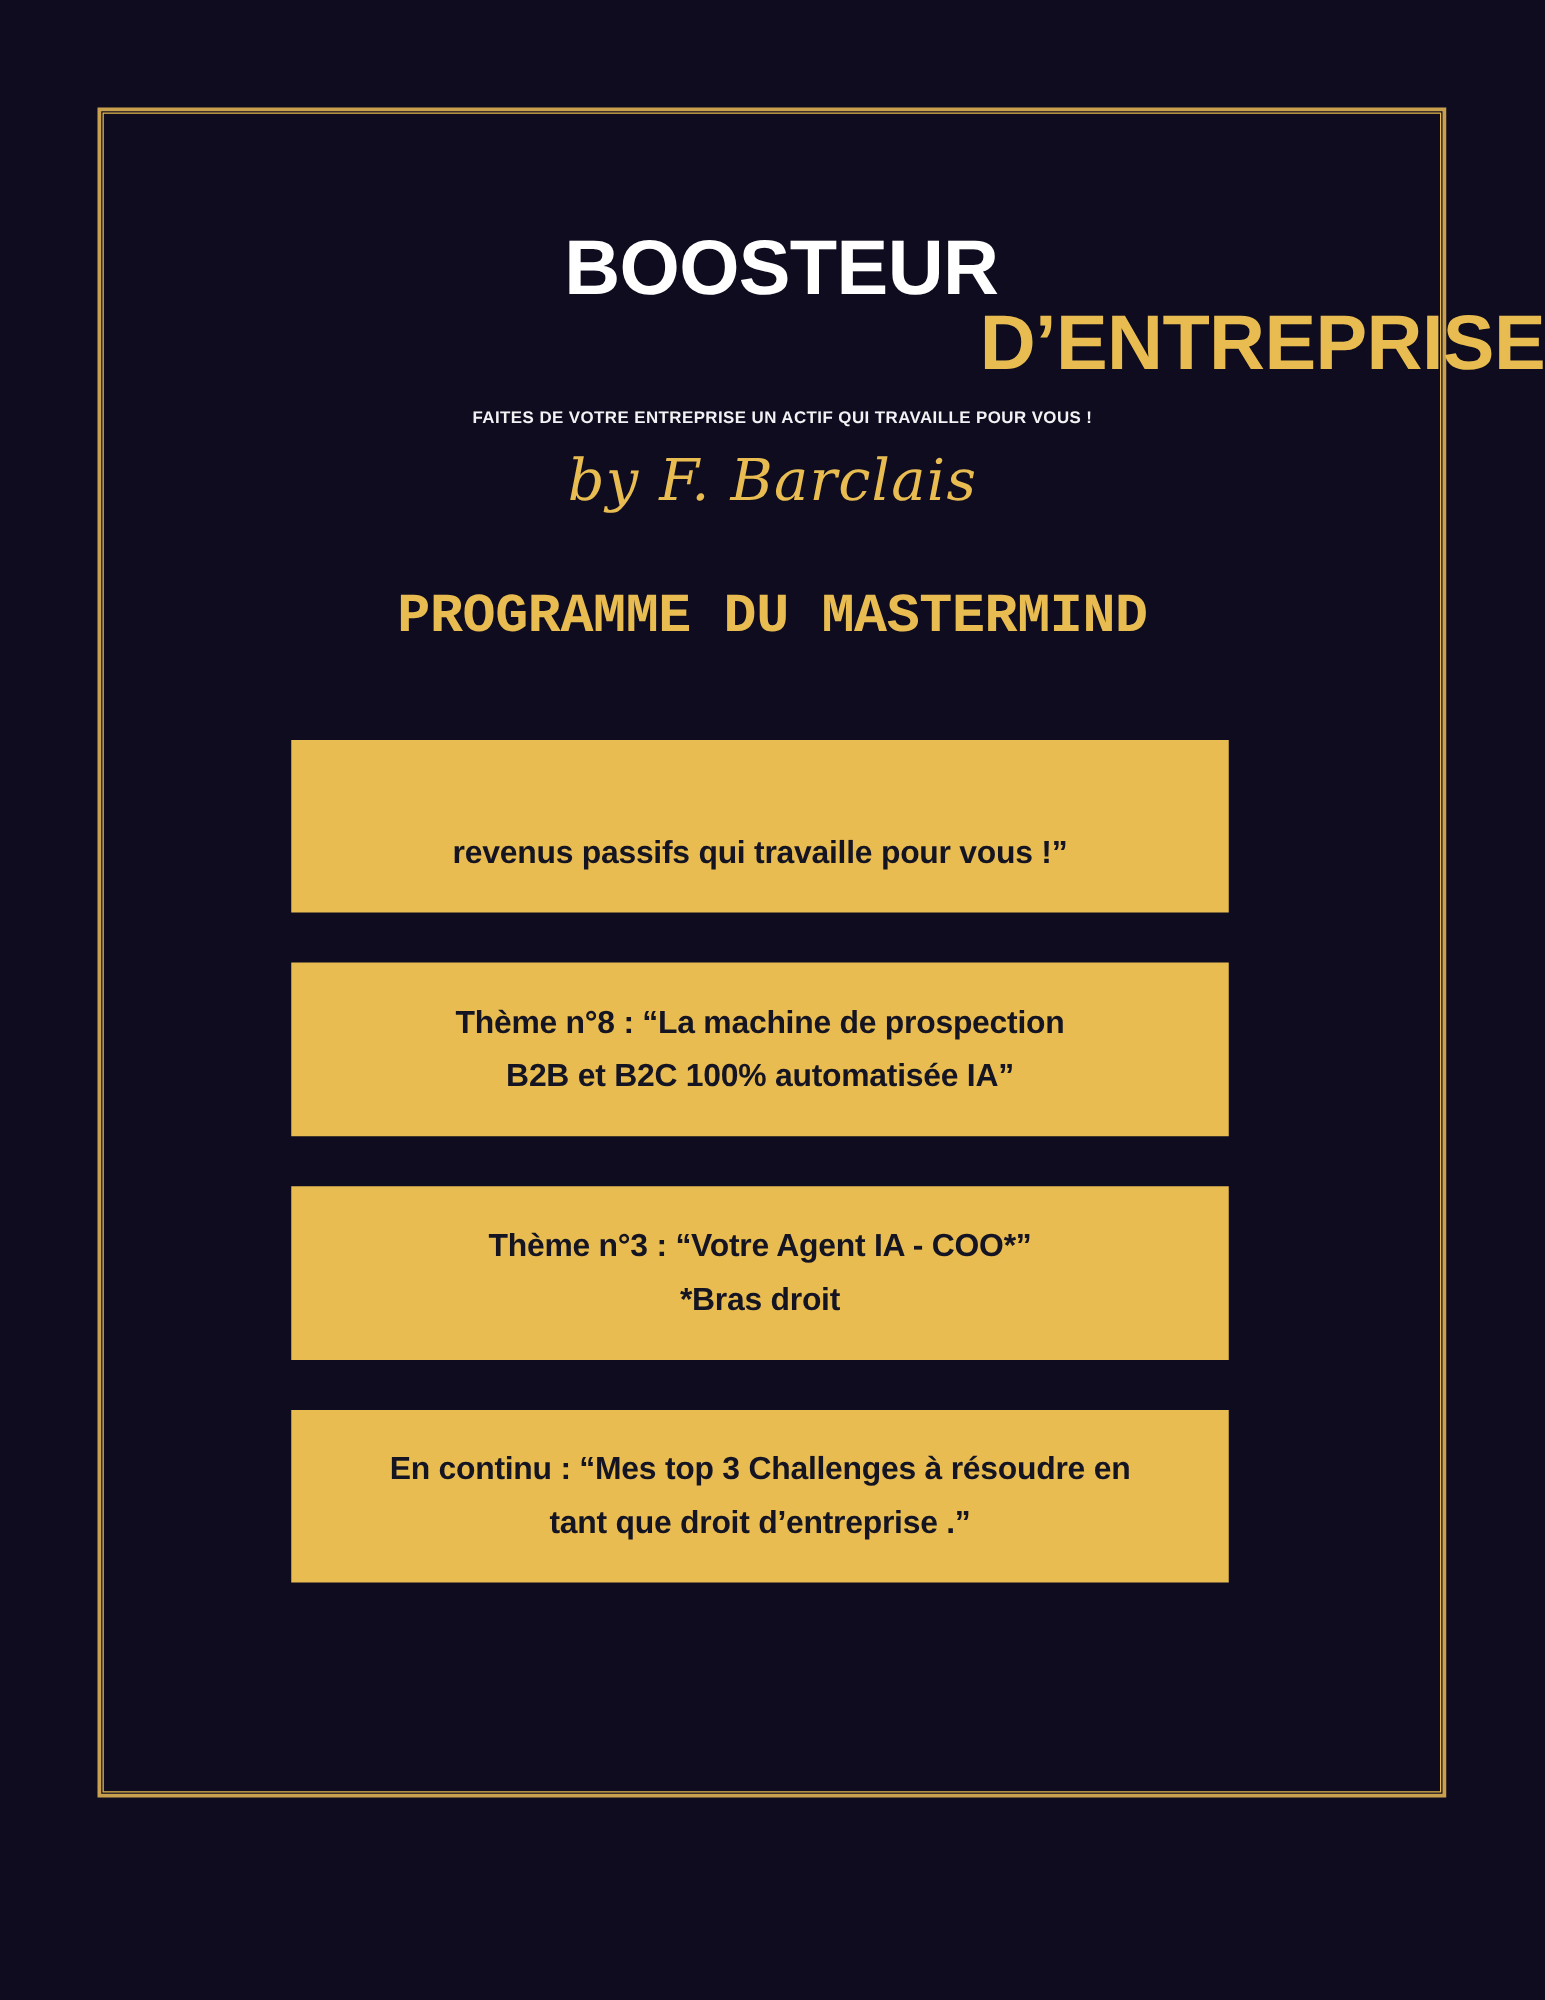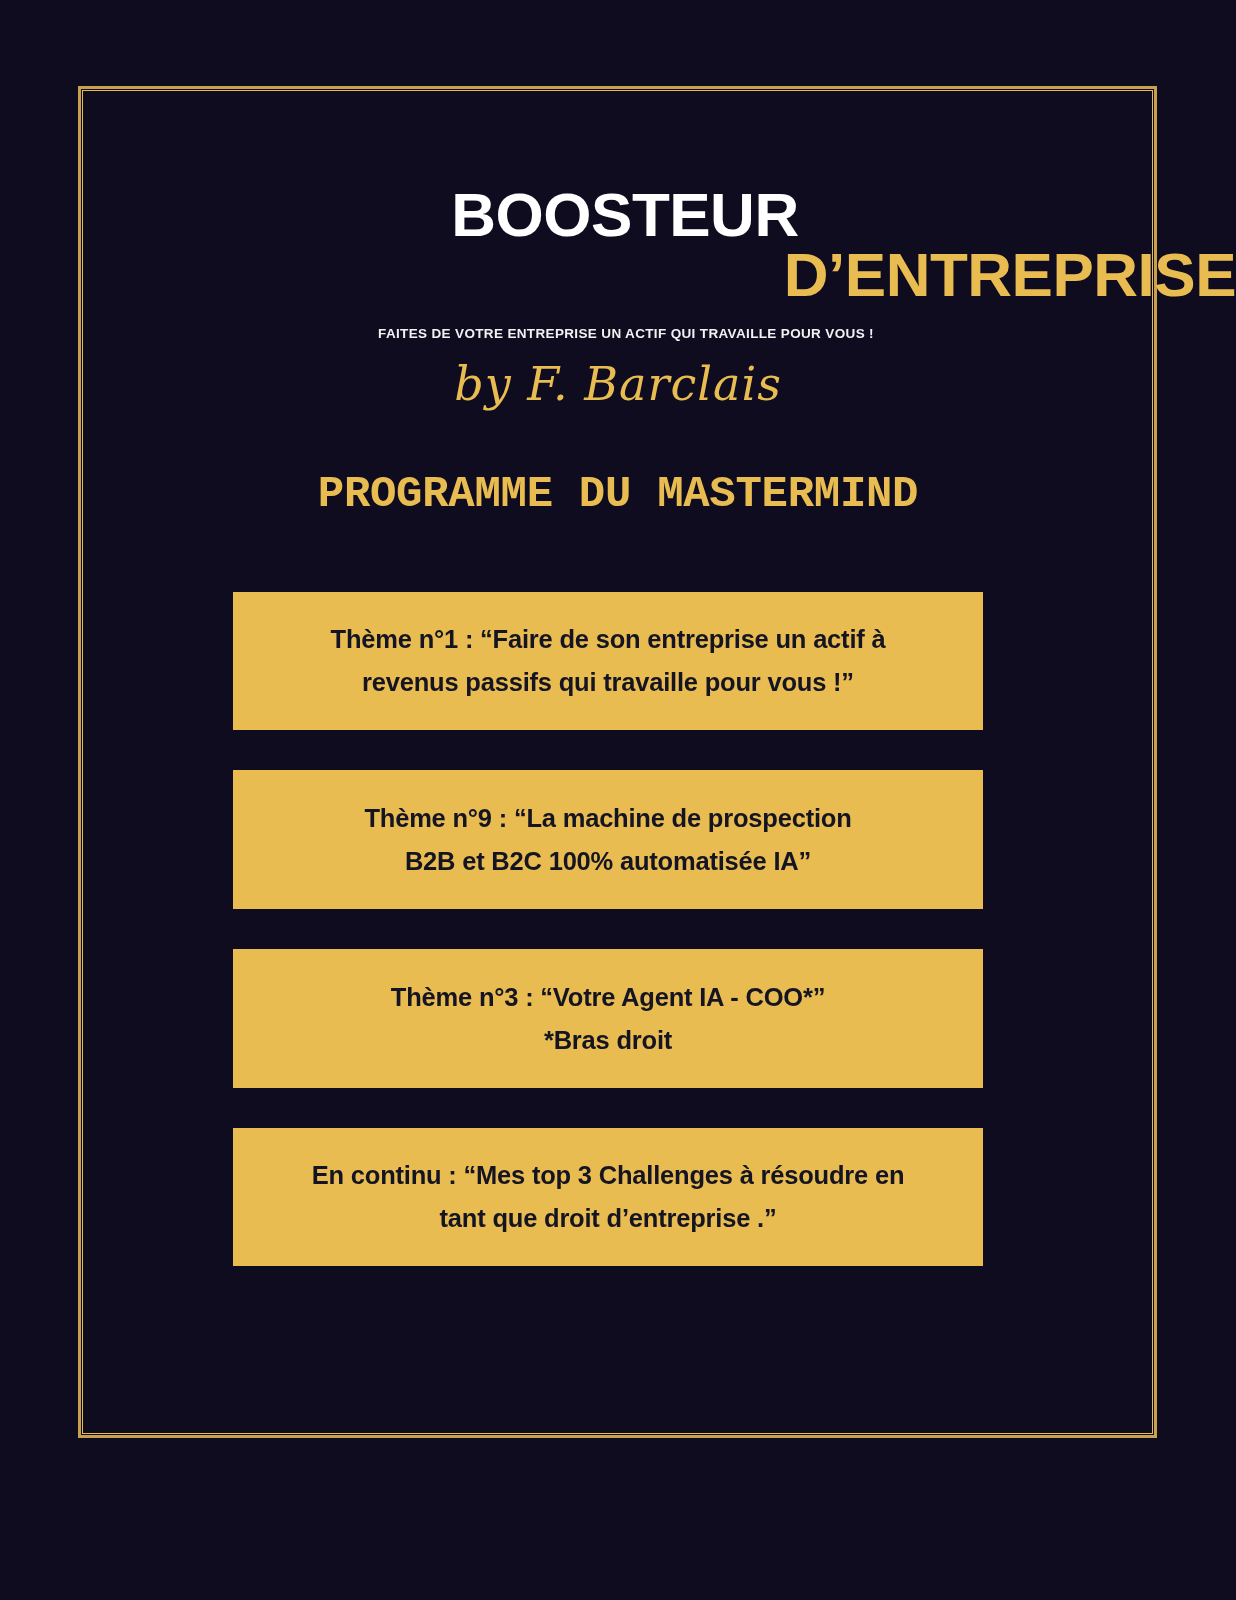--- a/index.html
+++ b/index.html
@@ -154,28 +154,28 @@
     <div class="logo-tagline">FAITES DE VOTRE ENTREPRISE UN ACTIF QUI TRAVAILLE POUR VOUS !</div>
     <div class="logo-signature">by F. Barclais</div>
   </div>
 
   <div class="page-title">PROGRAMME DU MASTERMIND</div>
 
   <div class="themes">
 
     <div class="theme-box theme-box-1">
       <div class="theme-text">
-        <span>Thème n°1 : “Faire de son entreprise un actif à</span><br>
+        <br>
         <span>revenus passifs qui travaille pour vous !”</span>
       </div>
     </div>
 
     <div class="theme-box theme-box-2">
       <div class="theme-text">
-        <span>Thème n°9 : “La machine de prospection</span><br>
+        <span>Thème n°8 : “La machine de prospection</span><br>
         <span>B2B et B2C 100% automatisée IA”</span>
       </div>
     </div>
 
     <div class="theme-box theme-box-3">
       <div class="theme-text">
         <span>Thème n°3 : “Votre Agent IA - COO*”</span><br>
         <span>*Bras droit</span>
       </div>
     </div>

